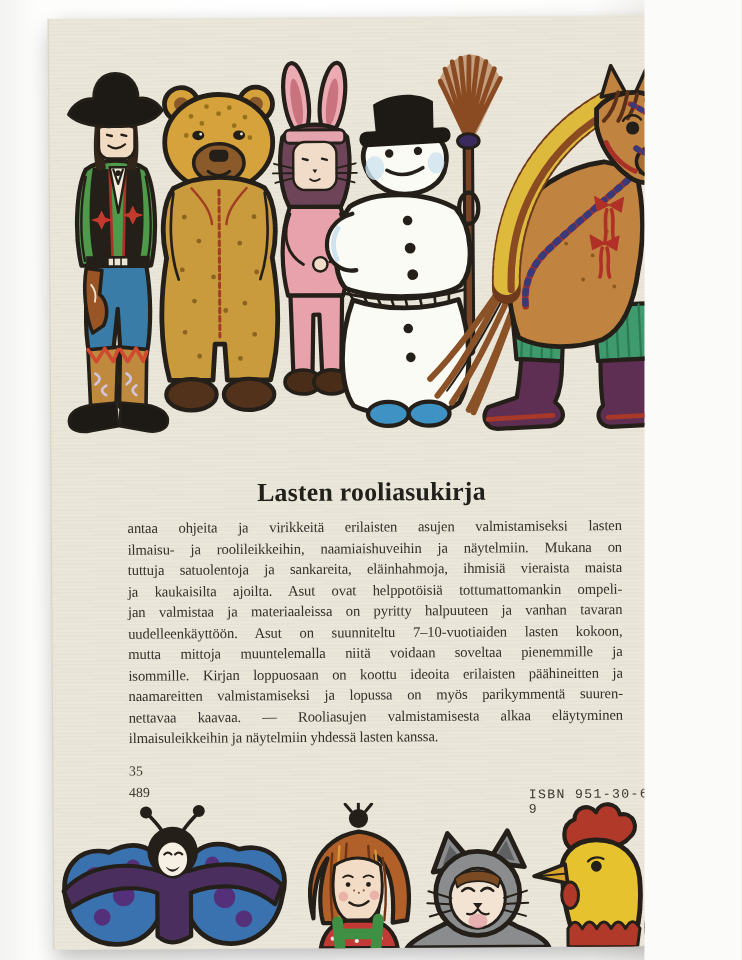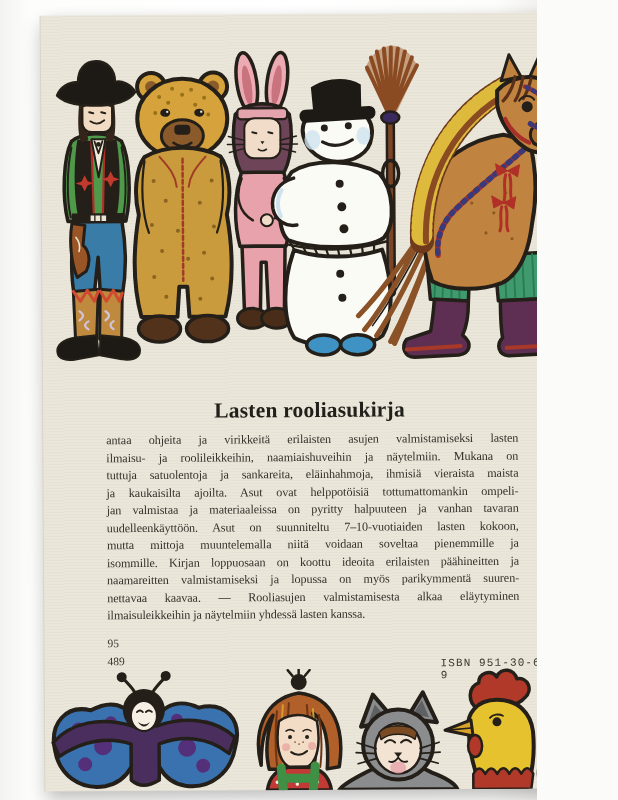--- a/index.html
+++ b/index.html
@@ -245,21 +245,21 @@
       <div class="jl">jan valmistaa ja materiaaleissa on pyritty halpuuteen ja vanhan tavaran</div>
       <div class="jl">uudelleenkäyttöön. Asut on suunniteltu 7–10-vuotiaiden lasten kokoon,</div>
       <div class="jl">mutta mittoja muuntelemalla niitä voidaan soveltaa pienemmille ja</div>
       <div class="jl">isommille. Kirjan loppuosaan on koottu ideoita erilaisten päähineitten ja</div>
       <div class="jl">naamareitten valmistamiseksi ja lopussa on myös parikymmentä suuren-</div>
       <div class="jl">nettavaa kaavaa. — Rooliasujen valmistamisesta alkaa eläytyminen</div>
       <div class="jl last">ilmaisuleikkeihin ja näytelmiin yhdessä lasten kanssa.</div>
     </div>
 
     <div class="catnums">
-      <div>95</div>
+      <div>35</div>
       <div>489</div>
     </div>
 
     <div class="isbn">ISBN 951-30-6003-9</div>
 
     <svg class="illo-bottom" width="533" height="121" viewBox="0 0 533 121">
 
       <g stroke-linecap="round" stroke-linejoin="round">
         <path d="M10,80 C4,52 22,34 46,40 C72,26 92,40 90,62 C96,90 82,112 60,116 C34,120 14,104 10,80 Z" fill="#3a72b0" stroke="#241f19" stroke-width="4"></path>
         <path d="M190,78 C198,50 180,32 154,38 C130,26 108,40 112,62 C104,90 118,112 140,116 C166,120 186,102 190,78 Z" fill="#3a72b0" stroke="#241f19" stroke-width="4"></path>

